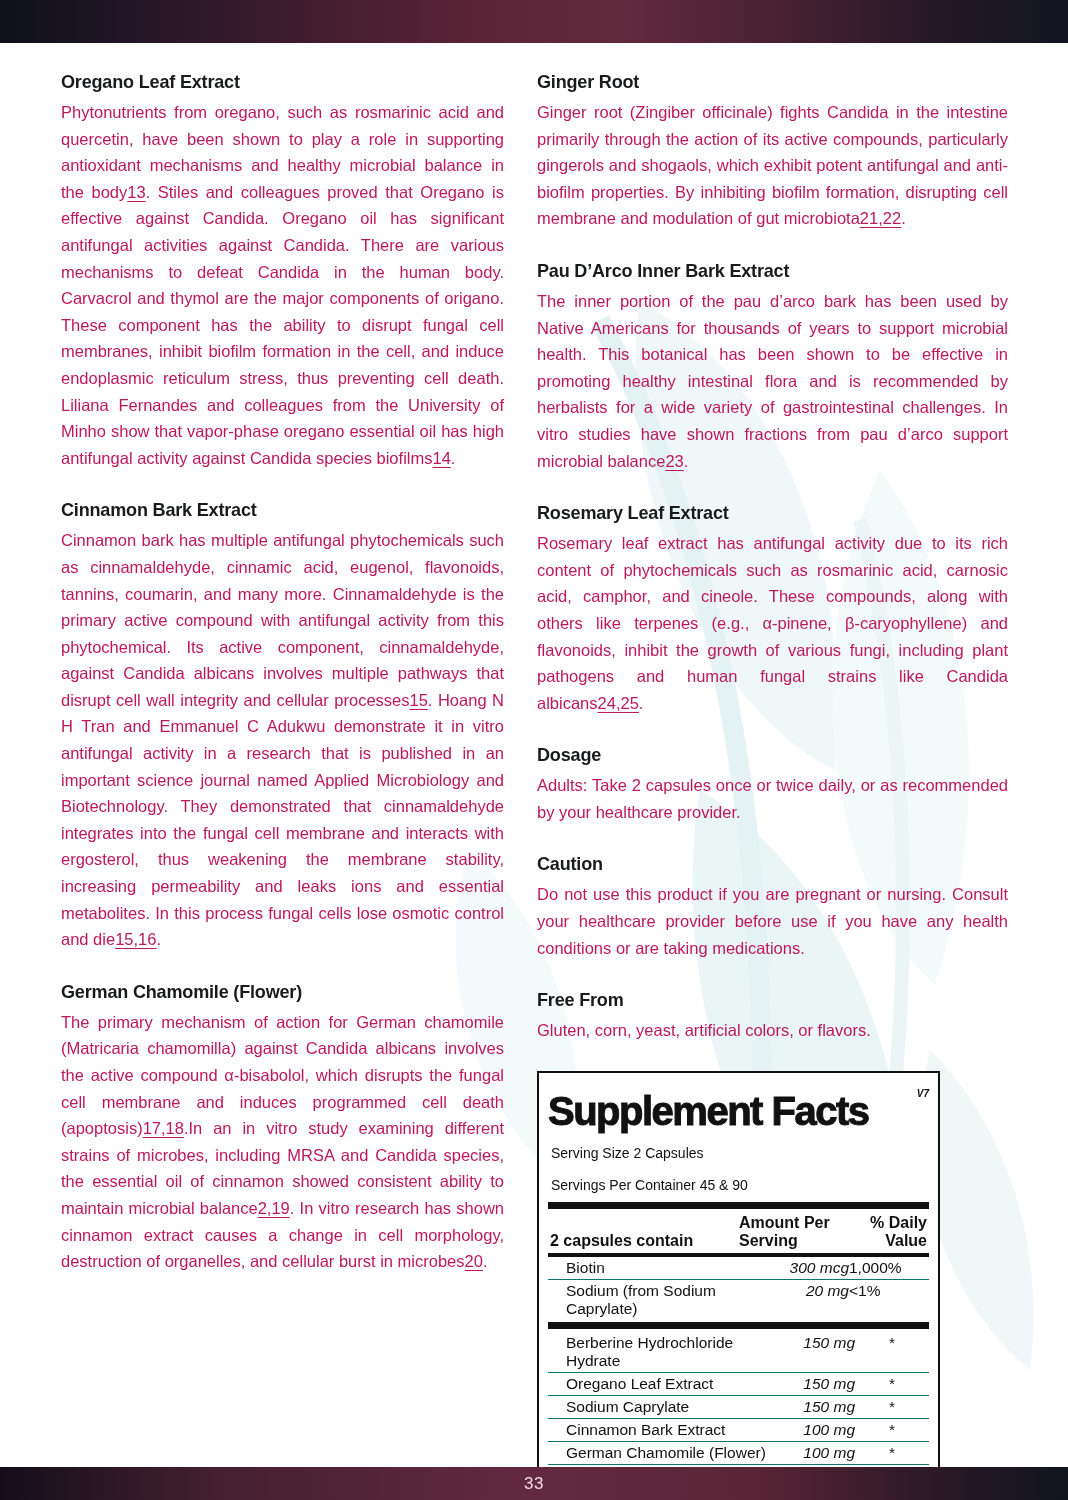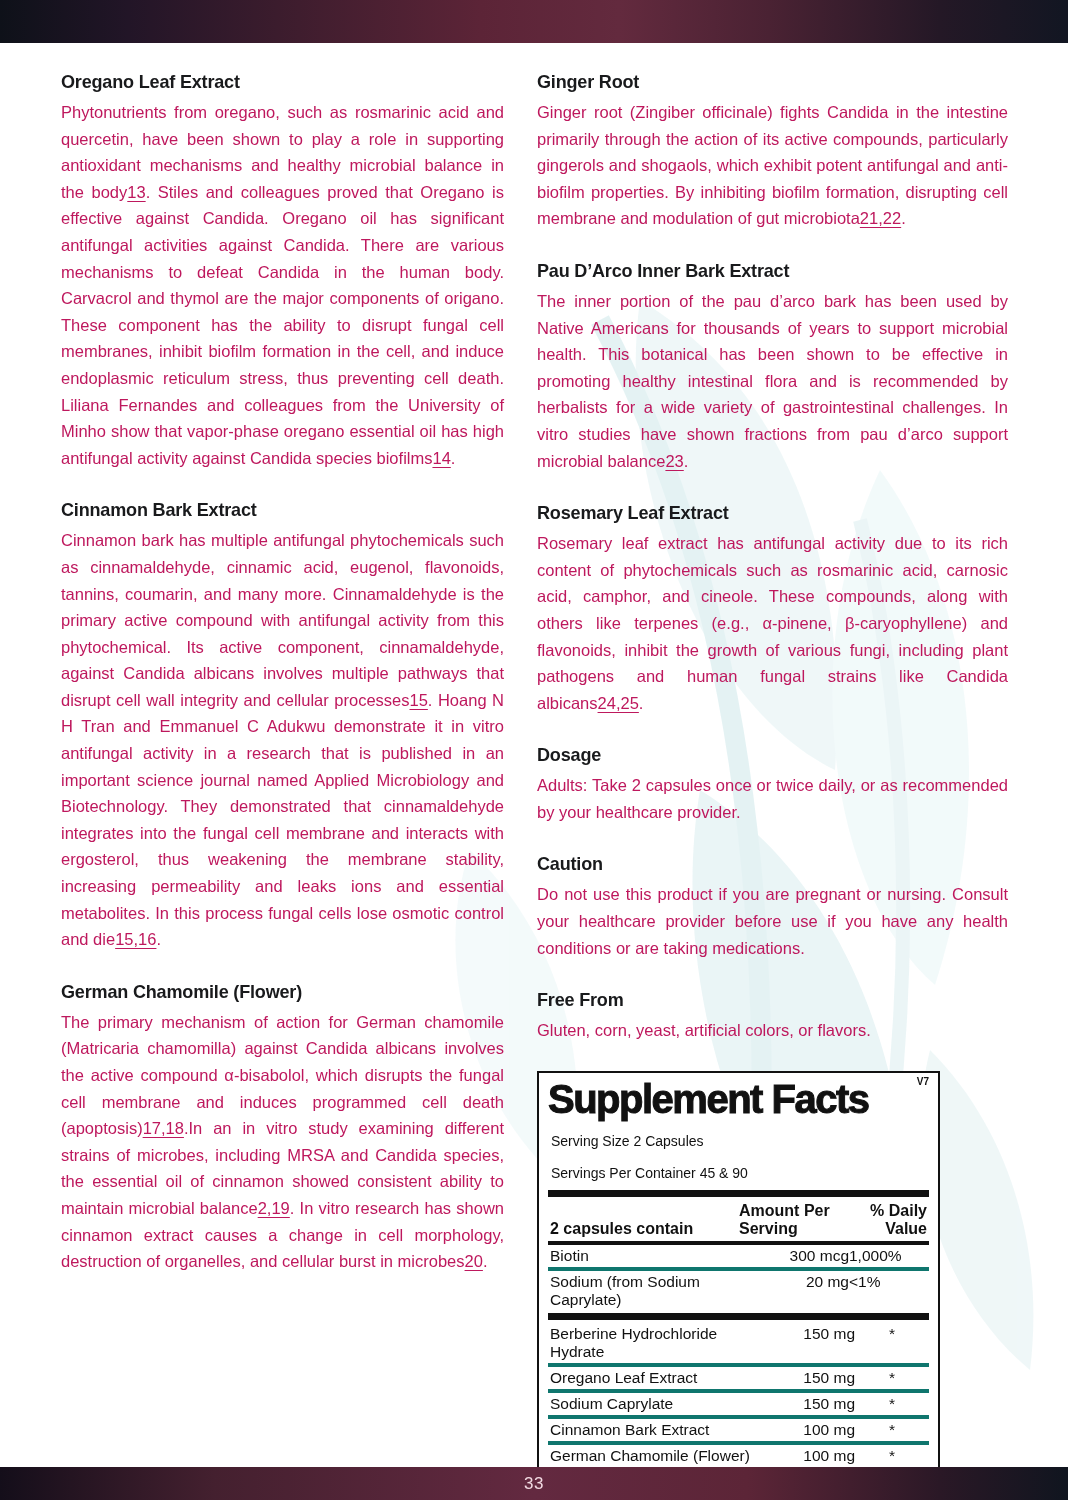--- a/index.html
+++ b/index.html
@@ -20,35 +20,35 @@
   .sec{margin:0 0 27px 0;}
   .sec-h{margin:0 0 5px 0;font-size:19px;line-height:24px;font-weight:700;color:#191a1c;
          letter-spacing:-.2px;transform:scaleX(.95);transform-origin:left center;white-space:nowrap;}
   .sec-p{margin:0;font-size:16.5px;line-height:26.6px;text-align:justify;color:#be185d;}
   .ref{text-decoration:underline;text-underline-offset:2.5px;text-decoration-thickness:1px;}
   
   .sf-box{margin-top:10px;width:403px;box-sizing:border-box;border:2px solid #111;background:#fff;
           padding:5px 9px 8px 9px;color:#111;position:relative;}
   .sf-head{position:relative;}
   .sf-title{font-size:40px;line-height:42px;font-weight:700;letter-spacing:-1.5px;color:#111;
-            -webkit-text-stroke:1px #111;white-space:nowrap;}
-  .sf-v7{position:absolute;top:-2px;right:0;font-size:10px;font-weight:700;-webkit-text-stroke:0;}
+            -webkit-text-stroke:1px #111;white-space:nowrap;margin-top:12px;}
+  .sf-v7{position:absolute;top:-2px;right:0;font-size:10px;font-weight:700;font-style:italic;-webkit-text-stroke:0;}
   .sf-serving{font-size:14px;line-height:21px;margin-top:11px;padding-left:3px;}
   .sf-bar{height:7px;background:#111;margin:6px 0 3px 0;}
   .sf-bar2{height:7px;background:#111;margin:2px 0 3px 0;}
   .sf-cols{display:flex;align-items:flex-end;border-bottom:4px solid #111;padding:2px 0 3px 0;}
   .sf-ch{font-weight:700;font-size:16px;line-height:18px;}
   .sf-ch-name{flex:1;padding-left:2px;}
   .sf-ch-amt{width:112px;text-align:left;}
   .sf-ch-dv{width:76px;text-align:right;padding-right:2px;}
   .sf-rows{}
   .sf-row{display:flex;font-size:15.5px;line-height:18px;padding:2px 0;}
-  .sf-row + .sf-row{border-top:4px solid #0f766e;}
-  .sf-name{flex:1;padding-left:2px;}
-  .sf-amt{width:84px;text-align:right;white-space:nowrap;}
+  .sf-row + .sf-row{border-top:1px solid #0f766e;}
+  .sf-name{flex:1;padding-left:2px;margin-left:16px;}
+  .sf-amt{width:84px;text-align:right;white-space:nowrap;font-style:italic;}
   .sf-dv{width:74px;padding-right:6px;}
   .sf-dv.star{text-align:center;padding-right:0;}
 </style>
 </head>
 <body>
 
 <div class="page">
 
   <div class="topbar"></div>
 

